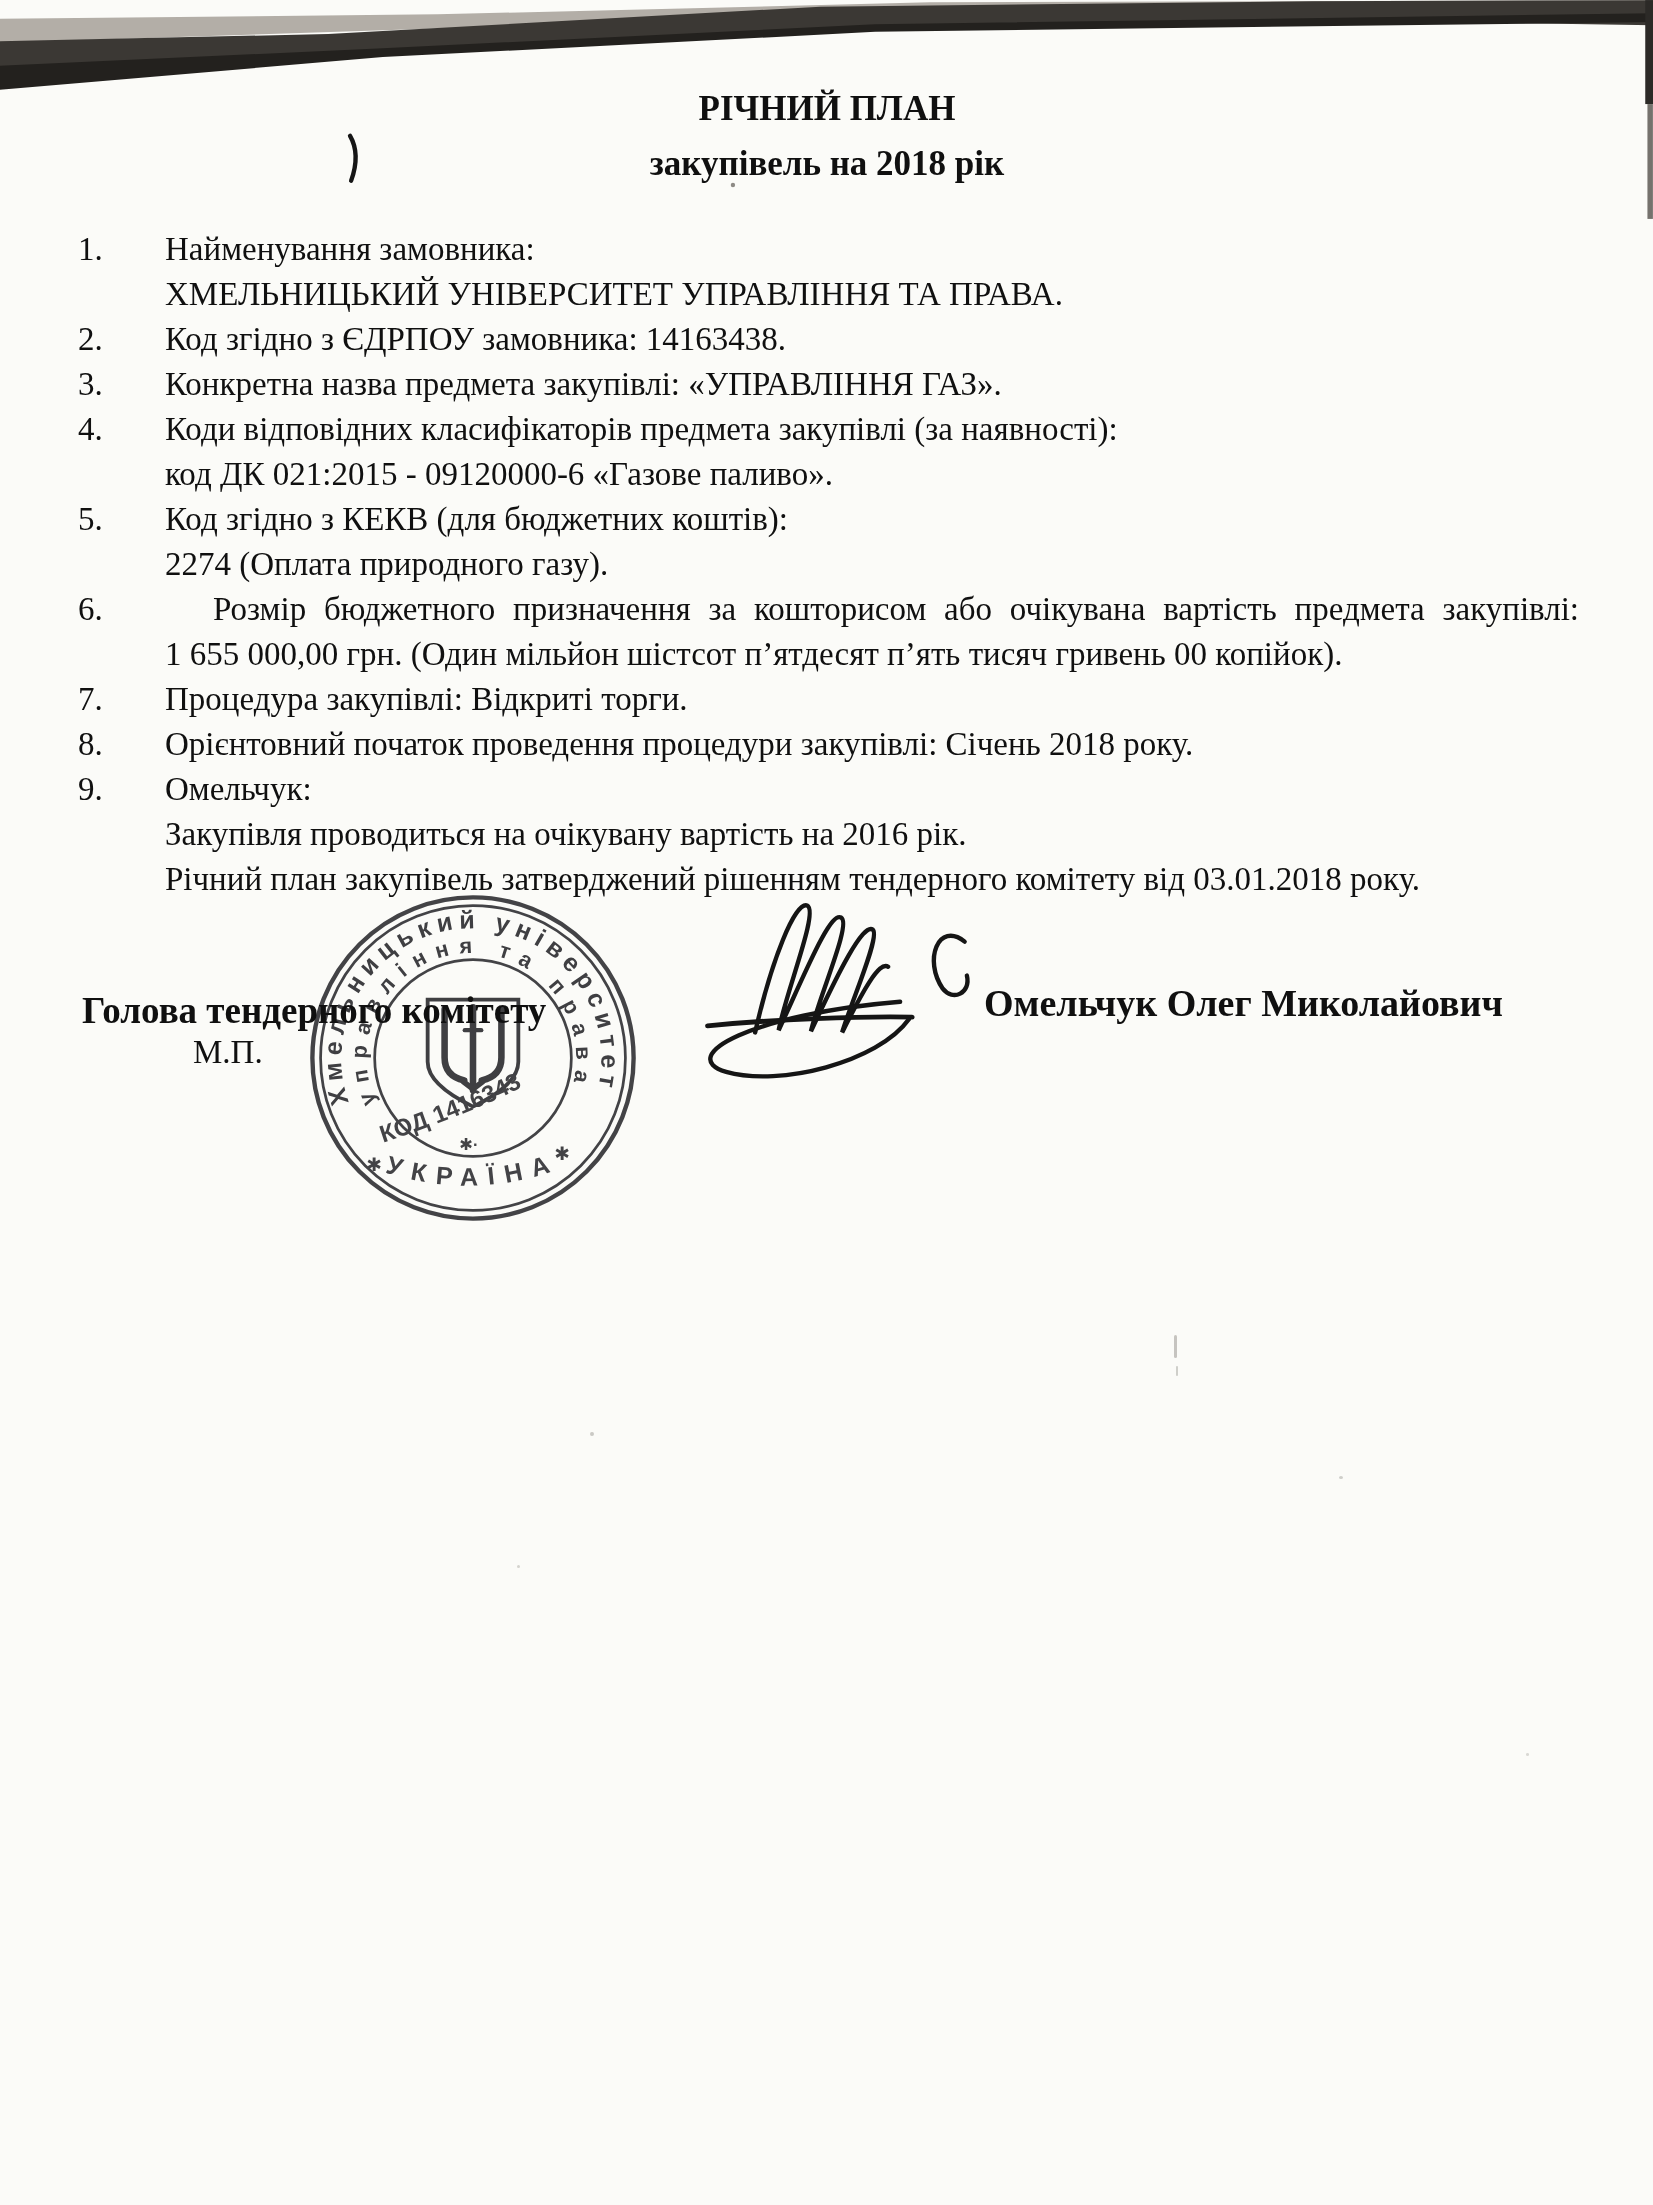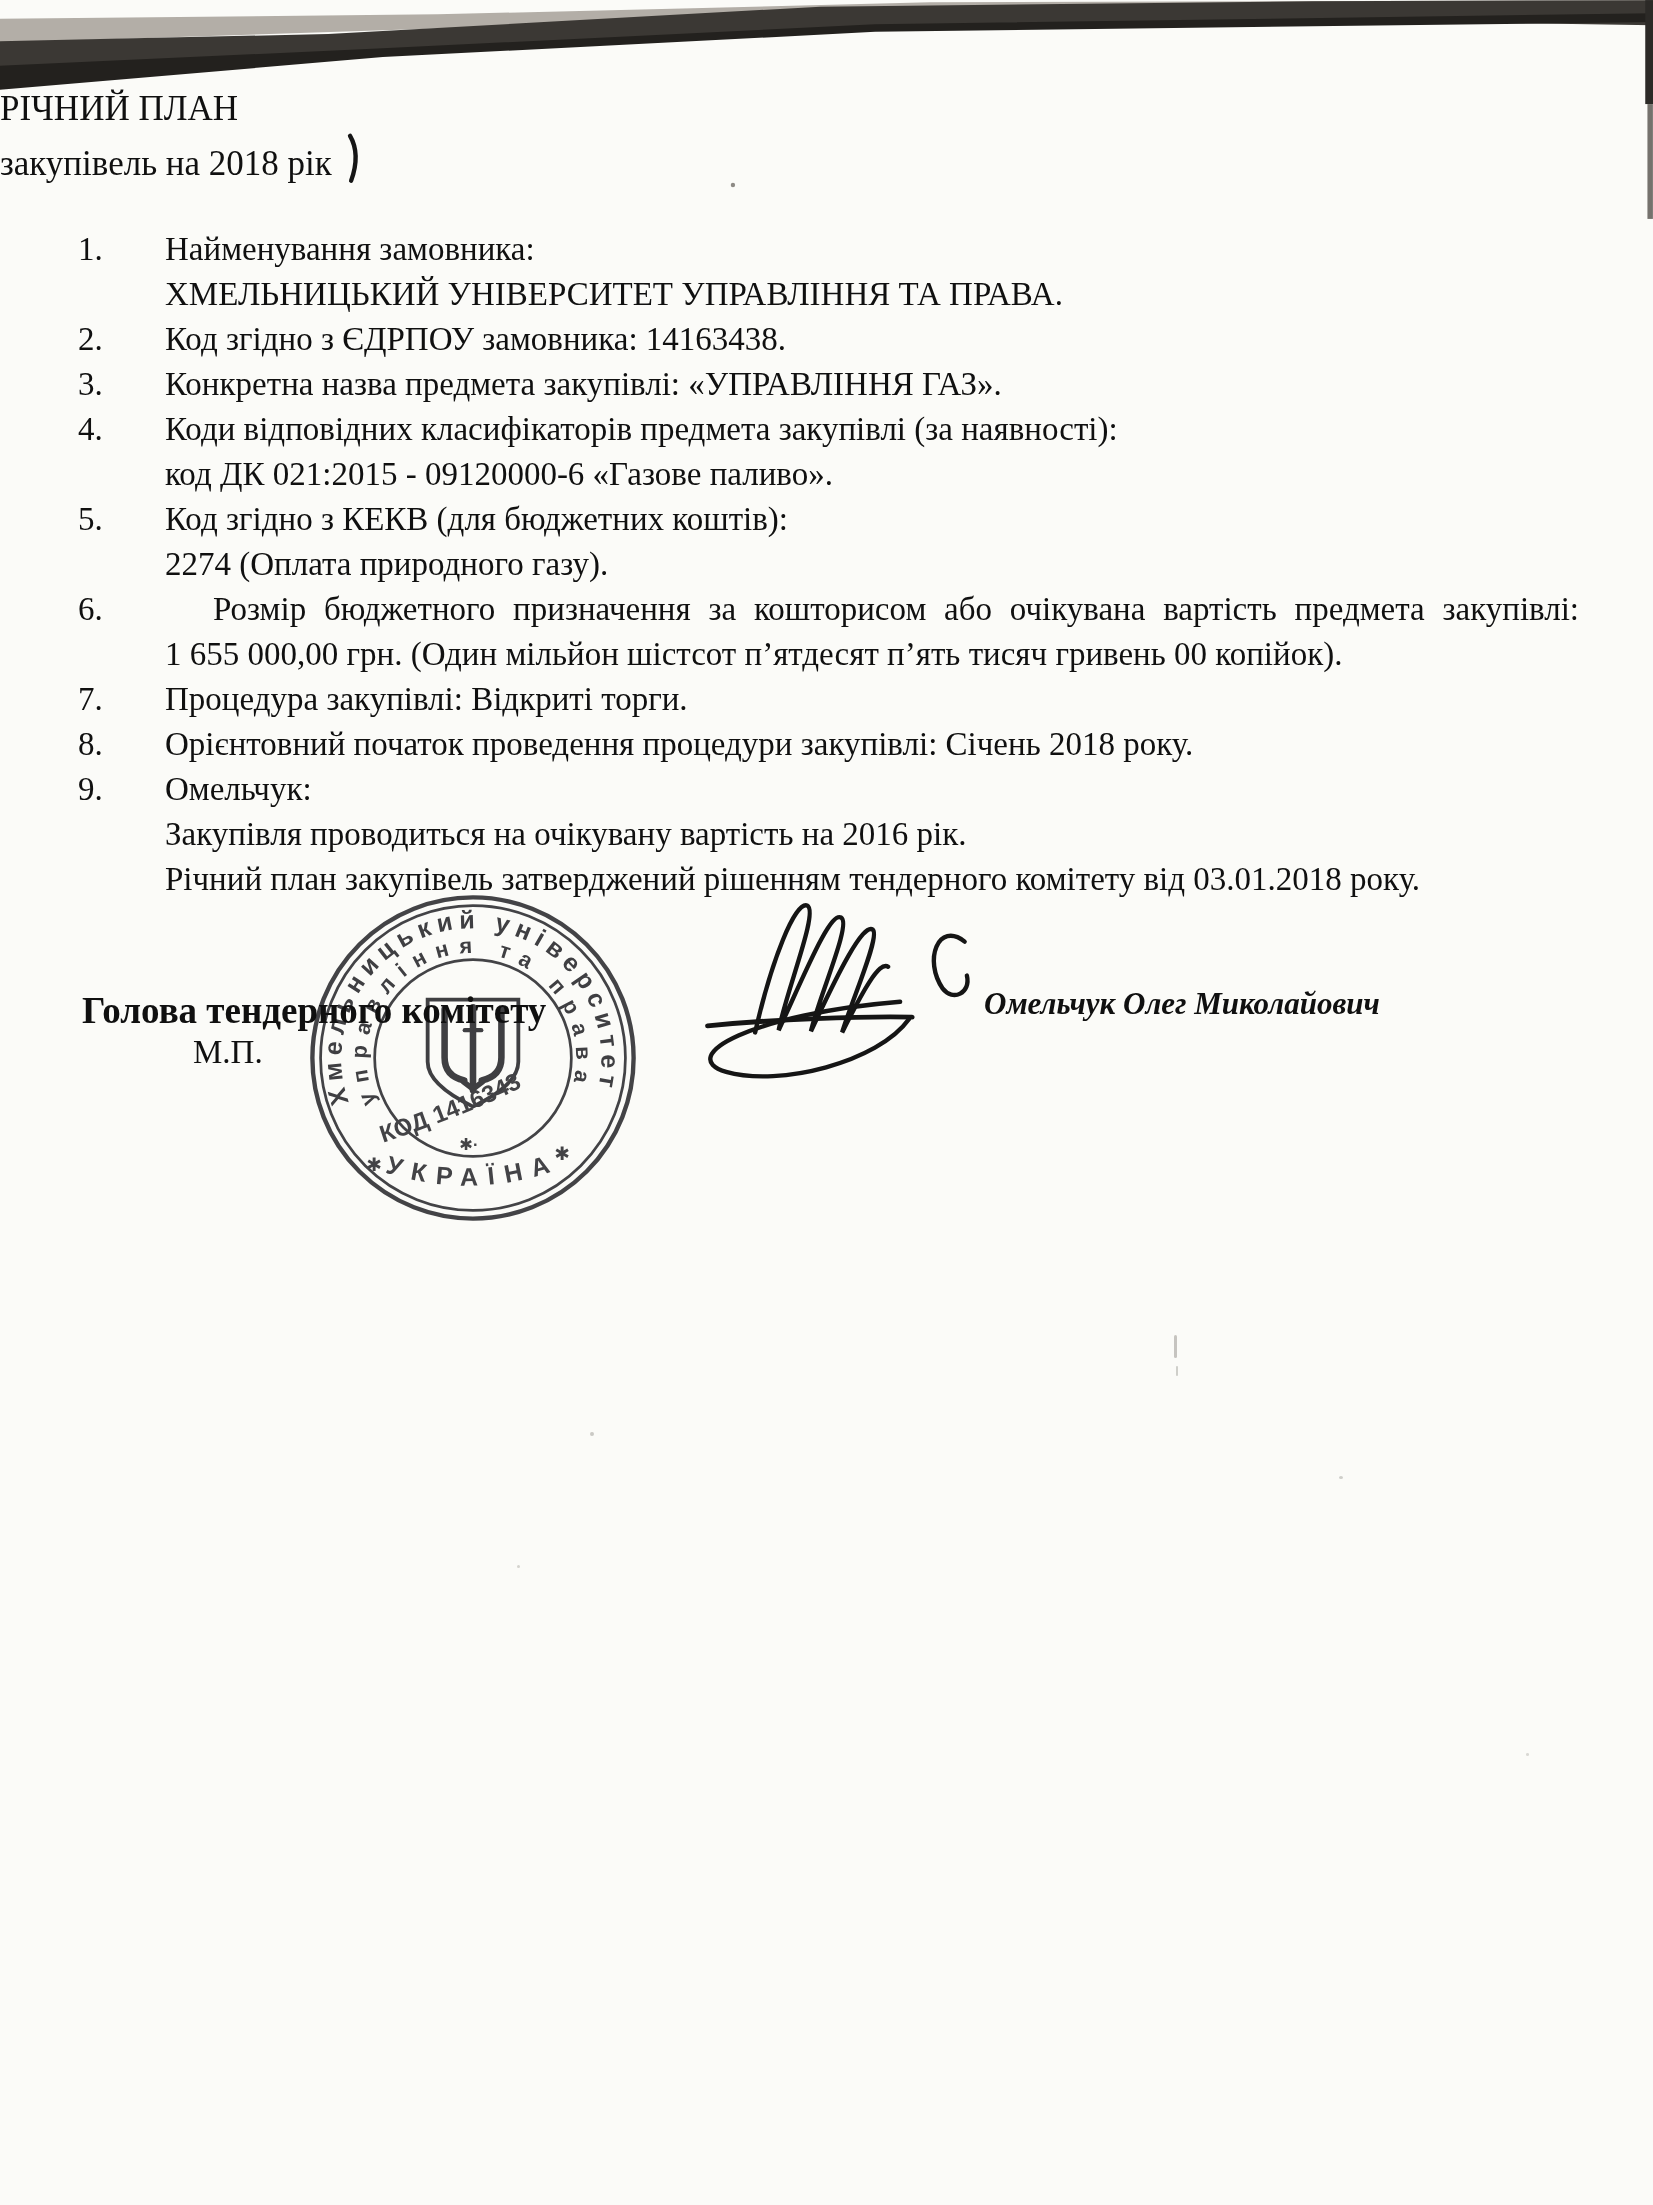--- a/index.html
+++ b/index.html
@@ -3,36 +3,36 @@
 <meta charset="utf-8">
 <style>
   html,body{margin:0;padding:0;background:#888;}
   .page{
     position:relative;width:1654px;height:2205px;margin:0 auto;
     background:#fbfbf8;overflow:hidden;
     font-family:"Liberation Serif","DejaVu Serif",serif;color:#101010;
   }
   svg{display:block}
   .artifact{position:absolute;left:0;top:0;width:1654px;height:230px;z-index:1;pointer-events:none}
-  .doc-title{position:absolute;top:81px;left:0;width:100%;
-    font-weight:normal;font-size:35px;line-height:55px;z-index:3;}
+  .doc-title{position:absolute;top:81px;left:0;width:100%;text-align:center;
+    font-weight:bold;font-size:35px;line-height:55px;z-index:3;}
   .doc-list{position:absolute;top:227px;left:0;width:1654px;z-index:3;}
   .row{display:flex;}
   .num{flex:0 0 165px;box-sizing:border-box;padding-left:78px;
     font-size:33px;line-height:45px;}
   .content{flex:1 1 auto;box-sizing:border-box;padding-right:75px;
     font-size:33px;line-height:45px;}
   .line{min-height:45px;}
   .bold{font-weight:normal;}
   .force-justify{text-align:justify;text-align-last:justify;margin-left:48px;}
   .sig-role{position:absolute;left:82px;top:988px;font-size:37px;line-height:45px;
     font-weight:bold;z-index:4;}
   .sig-mp{position:absolute;left:193px;top:1030px;font-size:33px;line-height:45px;z-index:4;}
-  .sig-name{position:absolute;left:984px;top:981px;font-size:31px;line-height:45px;
-    font-weight:bold;z-index:4;font-style:italic;}
+  .sig-name{position:absolute;left:984px;top:981px;font-size:38px;line-height:45px;
+    font-weight:bold;z-index:4;}
   .stamp-box{position:absolute;left:302px;top:887px;z-index:2;opacity:.88;}
   .sign-box{position:absolute;left:643px;top:889px;z-index:2;}
   .stamp-ring{font-family:"Liberation Sans","DejaVu Sans",sans-serif;font-weight:700;fill:#26262a;}
   .stamp-small{font-family:"Liberation Sans","DejaVu Sans",sans-serif;font-weight:700;fill:#2a2a2e;}
   .speck{position:absolute;background:#9a9892;border-radius:50%;z-index:1;}
 </style>
 </head>
 <body>
 
 <div class="page">

